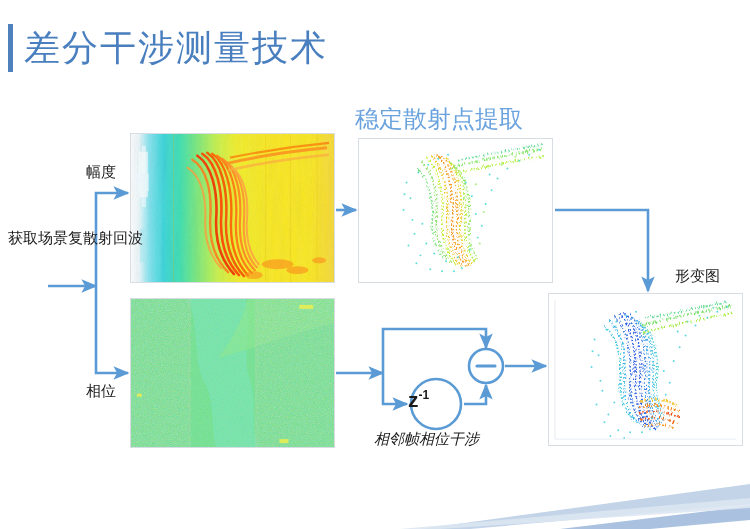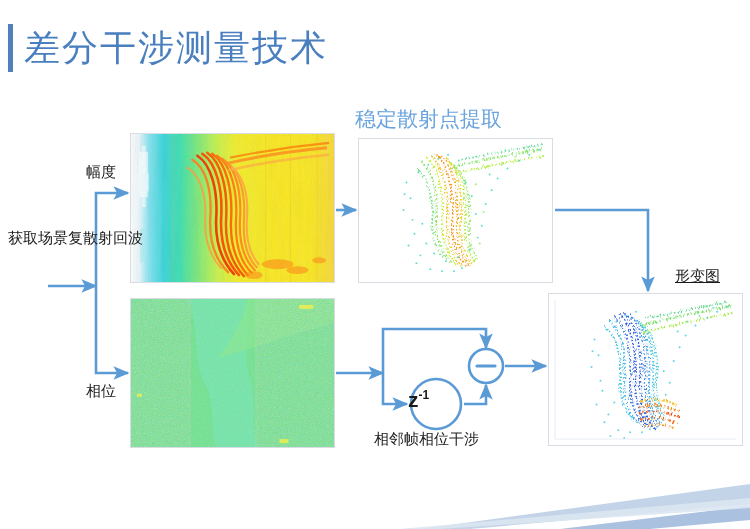--- a/index.html
+++ b/index.html
@@ -23,28 +23,28 @@
     color:#4a7fbf;letter-spacing:2px;
     white-space:nowrap;
   }
 
   
   .ribbon{position:absolute;left:0;top:460px;width:750px;height:69px;pointer-events:none;}
 
   
   .lbl{position:absolute;white-space:nowrap;font-family:"Liberation Serif","DejaVu Serif",serif;}
   .lbl-black{color:#1a1a1a;font-size:15px;line-height:21px;}
-  .lbl-blue{color:#6aa3dd;font-size:21px;line-height:26px;font-family:"Liberation Sans","DejaVu Sans",sans-serif;}
+  .lbl-blue{color:#6aa3dd;font-size:24px;line-height:26px;font-family:"Liberation Sans","DejaVu Sans",sans-serif;}
 
   #label-source{left:8px;top:228px;width:108px;text-align:right;}
   #label-amplitude{left:86px;top:162px;}
   #label-phase{left:86px;top:381px;}
   #label-extract{left:355px;top:106px;}
-  #label-deform{left:675px;top:266px;text-decoration:underline;}
-  #label-interf{left:374px;top:429px;}
+  #label-deform{left:675px;top:266px;}
+  #label-interf{left:374px;top:429px;font-style:italic;}
 
   
   .panel{position:absolute;background:#fff;border:1px solid #d8dde4;box-sizing:border-box;overflow:hidden;}
   #panel-amp{left:130px;top:133px;width:205px;height:150px;}
   #panel-phase{left:130px;top:298px;width:205px;height:150px;}
   #panel-scatter{left:358px;top:138px;width:195px;height:145px;}
   #panel-deform{left:548px;top:293px;width:195px;height:153px;}
   .panel svg{display:block;width:100%;height:100%;}
 
   

